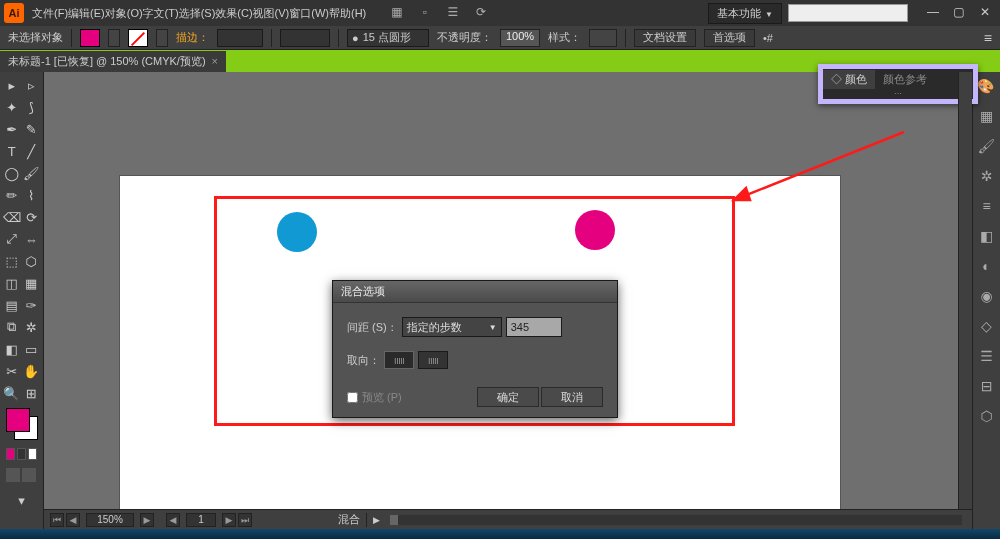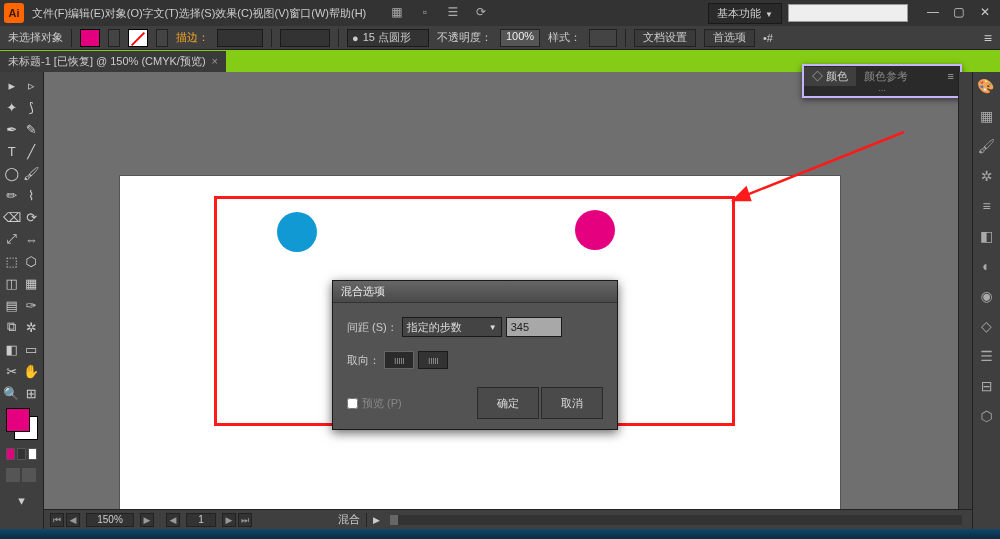--- a/index.html
+++ b/index.html
@@ -67,28 +67,28 @@
 .dialog-body { padding: 14px 14px 10px 14px; display: flex; flex-direction: column; gap: 14px; }
 .dialog-row { display: flex; align-items: center; gap: 4px; }
 .dialog-row label { color: #ccc; }
 .dialog-select { width: 100px; height: 20px; background: #444; border: 1px solid #1a1a1a; color: #ddd; padding: 0 4px; display: flex; align-items: center; }
 .dialog-input { width: 56px; height: 20px; background: #a8a8a8; color: #222; border: 1px solid #1a1a1a; padding: 0 4px; }
 .orient-btn { width: 30px; height: 18px; background: #333; border: 1px solid #1a1a1a; display: flex; align-items: center; justify-content: center; color: #888; font-size: 11px; letter-spacing: -1px; }
 .orient-btn.active { border-color: #666; background: #2a2a2a; }
 .dialog-footer { display: flex; justify-content: flex-end; gap: 2px; align-items: center; padding-top: 4px; }
 .dialog-check { display: flex; align-items: center; gap: 4px; margin-right: auto; color: #888; }
 .dialog-check input { width: 11px; height: 11px; }
-.dialog-btn { width: 62px; height: 32px; background: #4a4a4a; border: 1px solid #2a2a2a; color: #ddd; display: flex; align-items: center; justify-content: center; }
+.dialog-btn { width: 62px; height: 20px; background: #4a4a4a; border: 1px solid #2a2a2a; color: #ddd; display: flex; align-items: center; justify-content: center; }
 
 
 .right-dock { width: 28px; background: #3f3f3f; border-left: 1px solid #222; display: flex; flex-direction: column; align-items: center; padding-top: 4px; gap: 10px; }
 .dock-icon { width: 20px; height: 20px; display: flex; align-items: center; justify-content: center; color: #aaa; font-size: 14px; }
 
 
-.color-panel { position: absolute; right: 38px; top: 64px; width: 160px; background: #fef9c3; border: 2px solid #c4b5fd; box-shadow: 0 2px 6px rgba(0,0,0,.5); }
+.color-panel { position: absolute; right: 22px; top: 64px; width: 160px; background: #fef9c3; border: 5px solid #c4b5fd; box-shadow: 0 2px 6px rgba(0,0,0,.5); }
 .cp-tabs { height: 20px; background: #2a2a2a; display: flex; align-items: center; }
 .cp-tab { padding: 2px 8px; color: #ccc; }
 .cp-tab.active { background: #3f3f3f; }
 .cp-tab.inactive { color: #888; }
 .cp-menu { margin-left: auto; padding: 0 6px; color: #aaa; }
 .cp-body { padding: 4px; }
 .cp-row1 { display: flex; align-items: center; gap: 6px; }
 .cp-mini-sw { width: 14px; height: 14px; }
 .cp-hex { margin-left: auto; width: 50px; height: 16px; background: #999; color: #222; border: 1px solid #555; text-align: center; font-size: 10px; line-height: 14px; }
 .cp-spectrum { height: 18px; margin-top: 4px; background: linear-gradient(to right,

